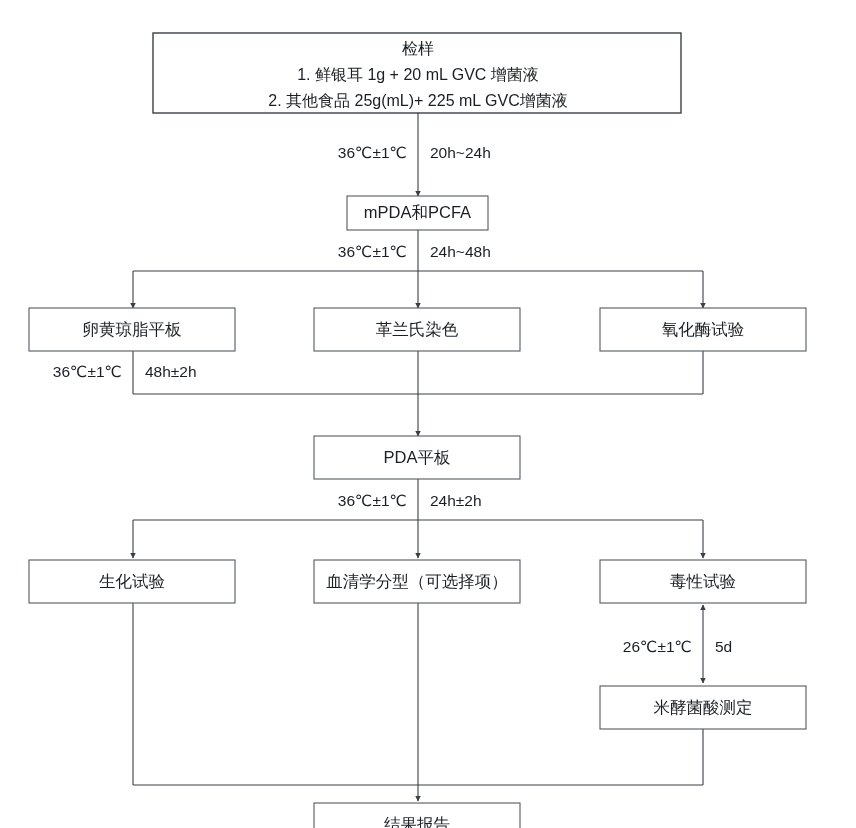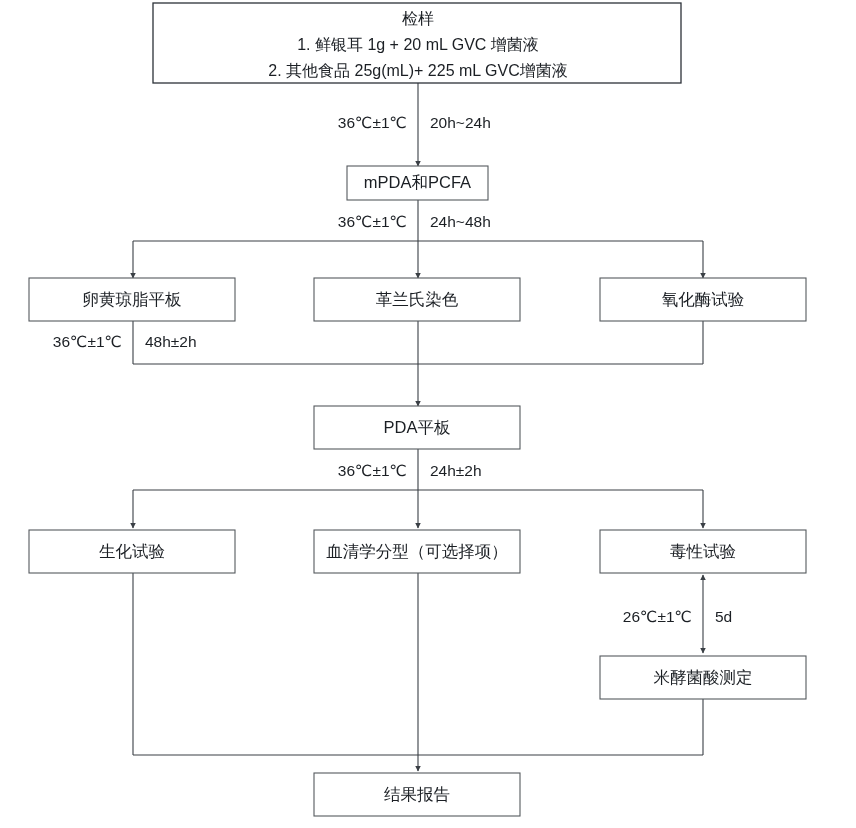--- a/index.html
+++ b/index.html
@@ -12,20 +12,21 @@
     font-family: "Liberation Sans", "DejaVu Sans", sans-serif;
     width: 856px;
     height: 828px;
     overflow: hidden;
   }
   #flowchart-root {
     position: relative;
     width: 856px;
     height: 652px;
     background: #ffffff;
+    margin-top: 30px;
   }
   svg#flow-svg {
     position: absolute;
     left: 0;
     top: 0;
     width: 856px;
     height: 828px;
     display: block;
   }
   .node-rect {

